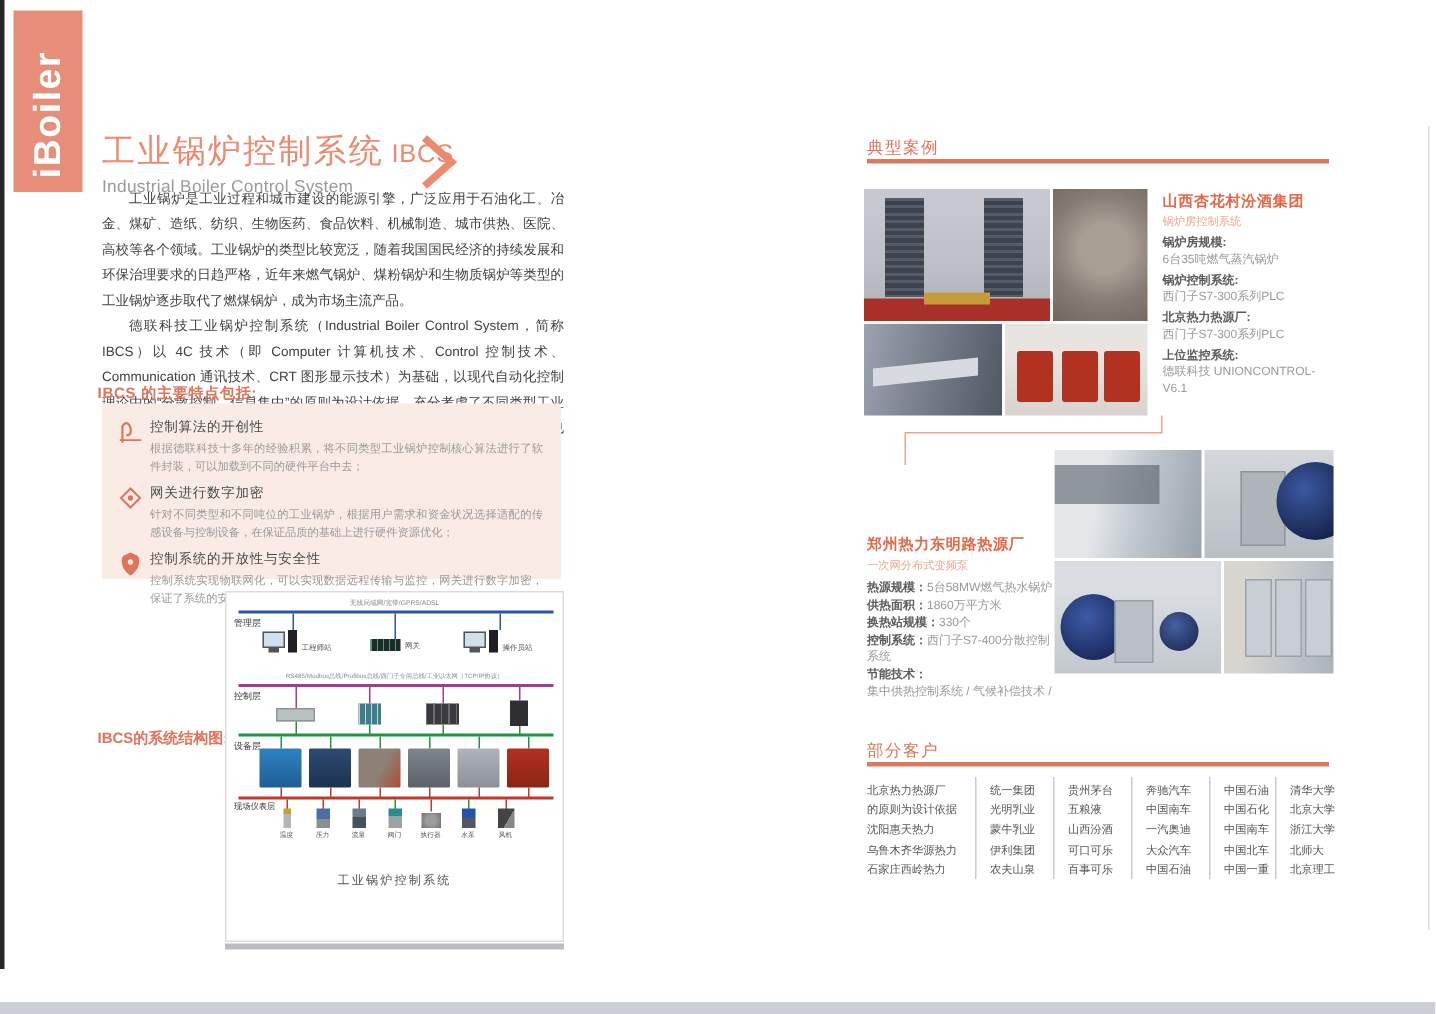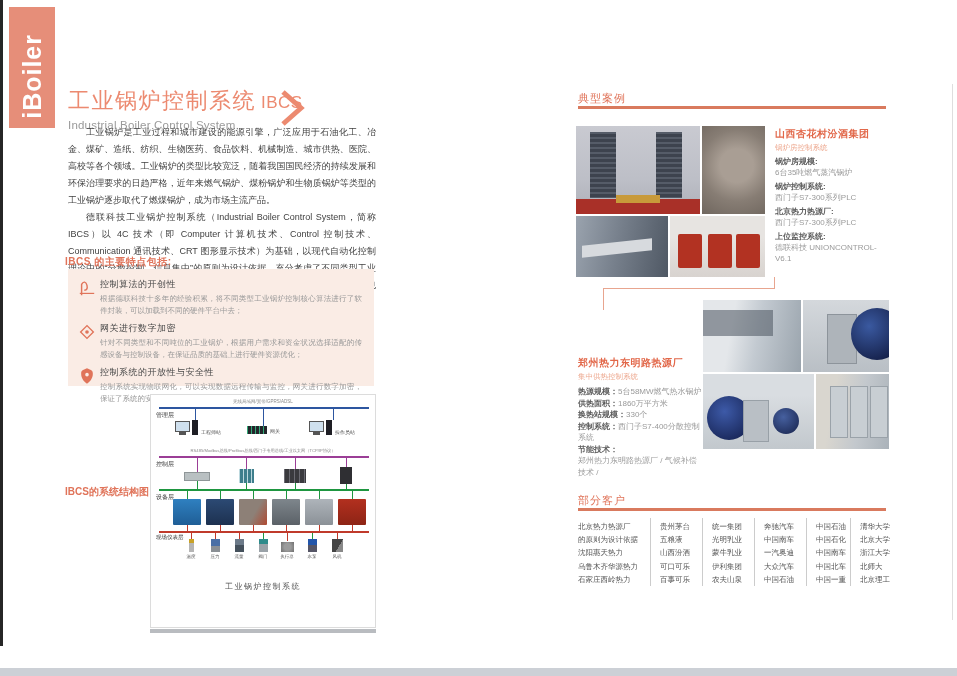--- a/index.html
+++ b/index.html
@@ -377,27 +377,27 @@
       <span class="spec-value">德联科技 UNIONCONTROL-V6.1</span>
     </div>
   </div>
 
   <div class="abs conn conn-v1"></div>
   <div class="abs conn conn-h"></div>
   <div class="abs conn conn-v2"></div>
 
   <div class="abs case2-text">
     <div class="case-title">郑州热力东明路热源厂</div>
-    <div class="case-subtitle" style="margin-bottom:4px">集中供热控制系统</div>
+    <div class="case-subtitle" style="margin-bottom:4px">一次网分布式变频泵</div>
     <div class="spec-line"><span class="lbl">热源规模：</span><span class="val">5台58MW燃气热水锅炉</span></div>
     <div class="spec-line"><span class="lbl">供热面积：</span><span class="val">1860万平方米</span></div>
     <div class="spec-line"><span class="lbl">换热站规模：</span><span class="val">330个</span></div>
     <div class="spec-line"><span class="lbl">控制系统：</span><span class="val">西门子S7-400分散控制系统</span></div>
     <div class="spec-line"><span class="lbl">节能技术：</span><span class="val"></span></div>
-    <div class="note-line">郑州热力东明路热源厂 / 气候补偿技术 /</div>
+    <div class="note-line">集中供热控制系统 / 气候补偿技术 /</div>
   </div>
 
   <div class="abs case2-photos">
     <div class="photo q1">
         <div class="q1-band"></div>
       </div>
     <div class="photo q2">
       <div class="q2-cab"></div>
         <div class="q2-boiler"></div>
     </div>
@@ -416,34 +416,34 @@
   <div class="abs sec-heading customers-heading">部分客户</div>
   <div class="abs sec-underline customers-underline"></div>
   <div class="abs customers-grid">
     <div class="cust-col cc1">
       <div class="cust-item">北京热力热源厂</div>
       <div class="cust-item">的原则为设计依据</div>
       <div class="cust-item">沈阳惠天热力</div>
       <div class="cust-item">乌鲁木齐华源热力</div>
       <div class="cust-item">石家庄西岭热力</div>
     </div>
+    <div class="cust-col cc3">
+      <div class="cust-item">统一集团</div>
+      <div class="cust-item">光明乳业</div>
+      <div class="cust-item">蒙牛乳业</div>
+      <div class="cust-item">伊利集团</div>
+      <div class="cust-item">农夫山泉</div>
+    </div>
     <div class="cust-col cc2">
       <div class="cust-item">贵州茅台</div>
       <div class="cust-item">五粮液</div>
       <div class="cust-item">山西汾酒</div>
       <div class="cust-item">可口可乐</div>
       <div class="cust-item">百事可乐</div>
     </div>
-    <div class="cust-col cc3">
-      <div class="cust-item">统一集团</div>
-      <div class="cust-item">光明乳业</div>
-      <div class="cust-item">蒙牛乳业</div>
-      <div class="cust-item">伊利集团</div>
-      <div class="cust-item">农夫山泉</div>
-    </div>
     <div class="cust-col cc4">
       <div class="cust-item">奔驰汽车</div>
       <div class="cust-item">中国南车</div>
       <div class="cust-item">一汽奥迪</div>
       <div class="cust-item">大众汽车</div>
       <div class="cust-item">中国石油</div>
     </div>
     <div class="cust-col cc5">
       <div class="cust-item">中国石油</div>
       <div class="cust-item">中国石化</div>

